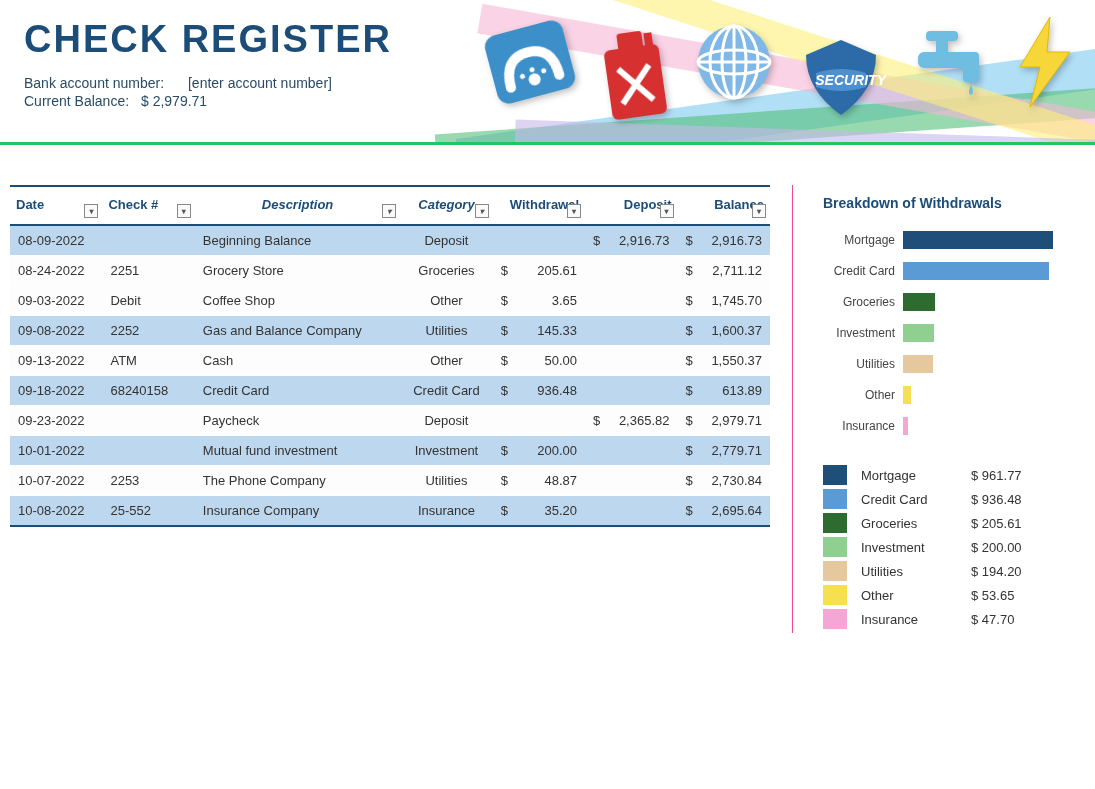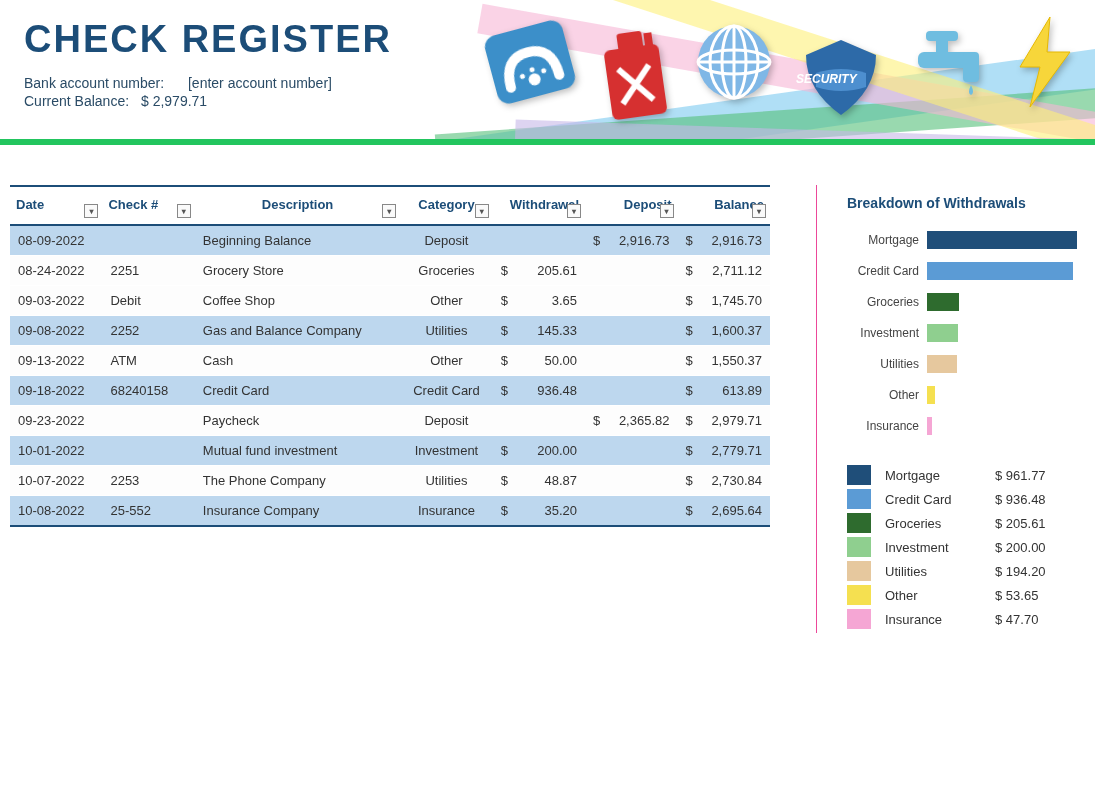--- a/index.html
+++ b/index.html
@@ -1,33 +1,33 @@
 <!DOCTYPE html>
 <html><head>
 <meta charset="utf-8">
 <style>
   * { box-sizing: border-box; margin: 0; padding: 0; }
   body { font-family: "Trebuchet MS", Tahoma, Verdana, sans-serif; background: #fff; color: #333; width: 1095px; }
-  .header { position: relative; height: 145px; overflow: hidden; border-bottom: 6px solid #22c55e; }
+  .header { position: relative; height: 145px; overflow: hidden; border-bottom: 3px solid #22c55e; }
   .stripes { position: absolute; inset: 0; }
   .stripe { position: absolute; transform-origin: center; opacity: 0.6; }
   .title-block { position: absolute; left: 24px; top: 18px; z-index: 2; }
   .title { font-size: 38px; font-weight: 800; letter-spacing: 2px; color: #1c4d78; }
   .sub { margin-top: 14px; font-size: 14px; color: #2a4b66; }
   .sub .row { margin-bottom: 2px; }
   .sub .label { display: inline-block; }
   .sub .value { display: inline-block; margin-left: 8px; }
   .icon-row { position: absolute; right: 20px; top: 0px; display: flex; gap: 22px; align-items: center; z-index: 3; }
   .hdr-icon { filter: drop-shadow(2px 3px 3px rgba(0,0,0,.25)); }
-  .content { display: flex; padding: 40px 10px 10px 10px; gap: 46px; }
+  .content { display: flex; padding: 40px 10px 10px 10px; gap: 22px; }
   .left { flex: 0 0 760px; }
   .right { flex: 1; border-left: 1px solid #ec4899; padding-left: 30px; padding-top: 10px; }
   table { width: 100%; border-collapse: collapse; font-size: 13px; }
   thead th { color: #1c4d78; font-weight: 700; padding: 10px 6px 12px 6px; border-top: 2px solid #1c4d78; border-bottom: 2px solid #1c4d78; text-align: left; position: relative; }
-  thead th.c { text-align: center; }
+  thead th.c { text-align: center; font-style: italic; }
   thead th.r { text-align: right; }
   .filter-btn { display: inline-flex; align-items: center; justify-content: center; width: 14px; height: 14px; border: 1px solid #888; background: #fafafa; font-size: 8px; color: #555; cursor: pointer; position: absolute; right: 4px; bottom: 6px; }
   tbody td { padding: 7px 8px; border-bottom: 1px solid #fff; }
   tbody tr.odd { background: #bdd7ee; }
   tbody tr.even { background: #fdfdfd; }
   .col-date { width: 90px; }
   .col-check { width: 90px; }
   .col-desc { width: 200px; }
   .col-cat { width: 90px; text-align: center; }
   .col-money { width: 90px; text-align: right; }
@@ -89,21 +89,21 @@
       <ellipse cx="40" cy="40" rx="12" ry="36" fill="none" stroke="#fff" stroke-width="3"></ellipse>
       <line x1="4" y1="40" x2="76" y2="40" stroke="#fff" stroke-width="3"></line>
       <line x1="40" y1="4" x2="40" y2="76" stroke="#fff" stroke-width="3"></line>
       <ellipse cx="40" cy="40" rx="24" ry="36" fill="none" stroke="#fff" stroke-width="3"></ellipse>
     </svg>
     <div style="position:relative">
       <svg class="hdr-icon" width="90" height="85" viewBox="0 0 90 85" style="margin-top:35px">
         <path d="M45 5 L80 20 Q80 55 45 80 Q10 55 10 20 Z" fill="#2d6aa8"></path>
         <path d="M20 38 q25 -8 50 0 l0 14 q-25 8 -50 0 z" fill="#4d8fcf"></path>
       </svg>
-      <div style="position:absolute;top:72px;left:0;right:0;text-align:left;color:#fff;font-size:12px;font-weight:700;font-style:italic">SECURITY</div>
+      <div style="position:absolute;top:72px;left:0;right:0;text-align:right;color:#fff;font-size:14px;font-weight:700;font-style:italic">SECURITY</div>
     </div>
     <svg class="hdr-icon" width="85" height="70" viewBox="0 0 85 70">
       <rect x="10" y="25" width="55" height="16" rx="6" fill="#6fbde0"></rect>
       <rect x="55" y="25" width="16" height="30" rx="4" fill="#6fbde0"></rect>
       <rect x="28" y="8" width="12" height="20" fill="#6fbde0"></rect>
       <rect x="18" y="4" width="32" height="10" rx="4" fill="#6fbde0"></rect>
       <path d="M63 58 q-4 8 0 10 q4 -2 0 -10" fill="#6fbde0"></path>
     </svg>
     <svg class="hdr-icon" width="60" height="90" viewBox="0 0 60 90">
       <path d="M35 0 L5 50 L25 50 L15 90 L55 35 L32 35 Z" fill="#f7d63a" stroke="#e6b800" stroke-width="1"></path>

